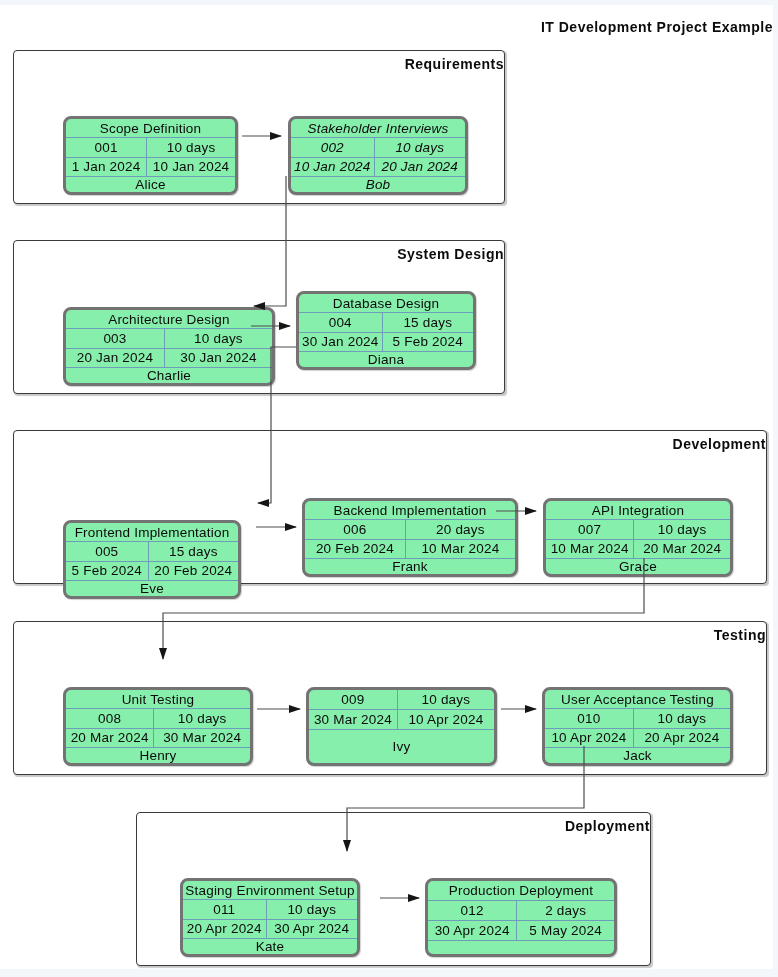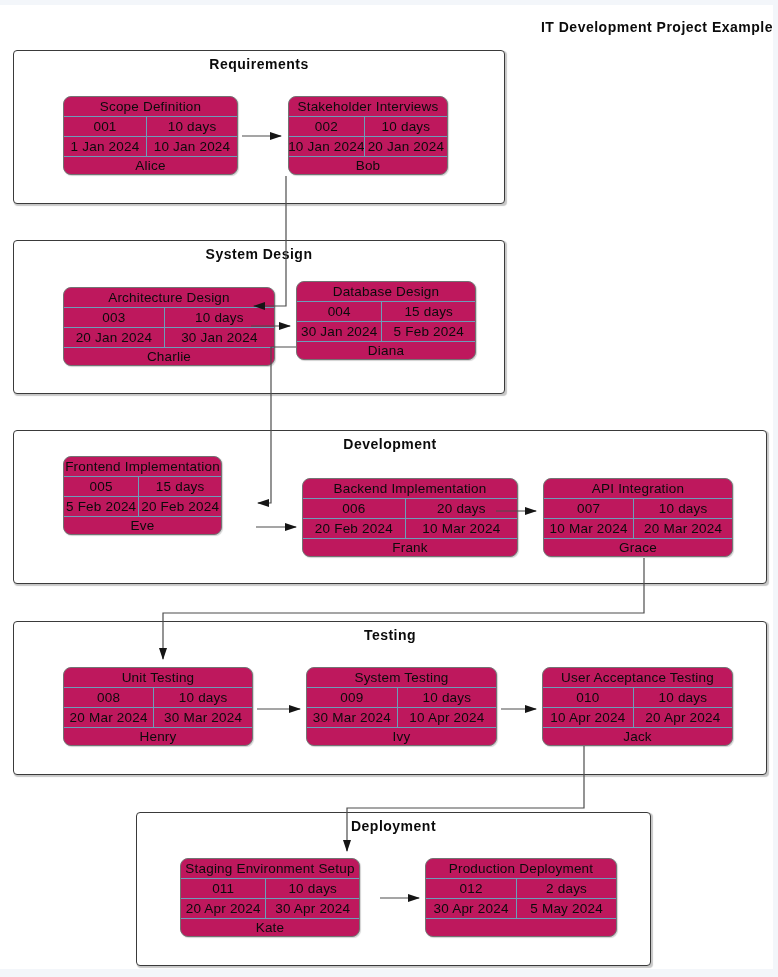--- a/index.html
+++ b/index.html
@@ -17,28 +17,28 @@
     position:absolute;left:0;top:14px;width:773px;
     text-align:right;font-size:14px;font-weight:bold;letter-spacing:0.5px;
   }
   .section{
     position:absolute;background:#ffffff;
     border:1px solid #3a3a3a;border-radius:4px;
     box-shadow:1.5px 1.5px 1px rgba(0,0,0,0.22);
   }
   .section-label{
     position:absolute;left:0;top:5px;width:100%;
-    text-align:center;font-size:14px;font-weight:bold;letter-spacing:0.5px;
+    text-align:right;font-size:14px;font-weight:bold;letter-spacing:0.5px;
   }
   .card{
     position:absolute;height:79px;box-sizing:border-box;
-    background:#be185d;border:1px solid #737373;border-radius:8px;
+    background:#86efac;border:3px solid #737373;border-radius:8px;
     overflow:hidden;display:flex;flex-direction:column;
     box-shadow:1px 1px 1px rgba(0,0,0,0.18);
-    font-size:13.5px;letter-spacing:0.2px;
+    font-size:13.5px;letter-spacing:0.2px;margin-top:20px;
   }
   .row{display:flex;box-sizing:border-box;}
   .r{height:20px;border-bottom:1px solid #6d9db8;}
   .rlast{flex:1;}
   .cell{display:flex;align-items:center;justify-content:center;box-sizing:border-box;
         white-space:nowrap;overflow:hidden;}
   .full{flex:1;}
   .c1{flex:0 0 48%;border-right:1px solid #6d9db8;}
   .c2{flex:1;}
   .edges{position:absolute;left:0;top:0;pointer-events:none;z-index:6;}
@@ -62,21 +62,21 @@
     <div class="cell c2">10 days</div>
   </div>
   <div class="row r">
     <div class="cell c1">1 Jan 2024</div>
     <div class="cell c2">10 Jan 2024</div>
   </div>
   <div class="row rlast">
       <div class="cell full">Alice</div>
     </div>
 </div>
-<div class="card" style="left:288px;top:96px;width:160px;">
+<div class="card" style="left:288px;top:96px;width:180px;font-style:italic;">
   <div class="row r">
       <div class="cell full">Stakeholder Interviews</div>
     </div>
   <div class="row r">
     <div class="cell c1">002</div>
     <div class="cell c2">10 days</div>
   </div>
   <div class="row r">
     <div class="cell c1">10 Jan 2024</div>
     <div class="cell c2">20 Jan 2024</div>
@@ -98,41 +98,41 @@
     <div class="cell c2">10 days</div>
   </div>
   <div class="row r">
     <div class="cell c1">20 Jan 2024</div>
     <div class="cell c2">30 Jan 2024</div>
   </div>
   <div class="row rlast">
       <div class="cell full">Charlie</div>
     </div>
 </div>
-<div class="card" style="left:296px;top:281px;width:180px;">
+<div class="card" style="left:296px;top:271px;width:180px;">
   <div class="row r">
       <div class="cell full">Database Design</div>
     </div>
   <div class="row r">
     <div class="cell c1">004</div>
     <div class="cell c2">15 days</div>
   </div>
   <div class="row r">
     <div class="cell c1">30 Jan 2024</div>
     <div class="cell c2">5 Feb 2024</div>
   </div>
   <div class="row rlast">
       <div class="cell full">Diana</div>
     </div>
 </div>
 
 <div class="section" style="left:13px;top:430px;width:752px;height:152px;">
   <div class="section-label">Development</div>
 </div>
-<div class="card" style="left:63px;top:456px;width:159px;">
+<div class="card" style="left:63px;top:500px;width:178px;">
   <div class="row r">
       <div class="cell full">Frontend Implementation</div>
     </div>
   <div class="row r">
     <div class="cell c1">005</div>
     <div class="cell c2">15 days</div>
   </div>
   <div class="row r">
     <div class="cell c1">5 Feb 2024</div>
     <div class="cell c2">20 Feb 2024</div>
@@ -187,23 +187,20 @@
   </div>
   <div class="row r">
     <div class="cell c1">20 Mar 2024</div>
     <div class="cell c2">30 Mar 2024</div>
   </div>
   <div class="row rlast">
       <div class="cell full">Henry</div>
     </div>
 </div>
 <div class="card" style="left:306px;top:667px;width:191px;">
-  <div class="row r">
-      <div class="cell full">System Testing</div>
-    </div>
   <div class="row r">
     <div class="cell c1">009</div>
     <div class="cell c2">10 days</div>
   </div>
   <div class="row r">
     <div class="cell c1">30 Mar 2024</div>
     <div class="cell c2">10 Apr 2024</div>
   </div>
   <div class="row rlast">
       <div class="cell full">Ivy</div>

